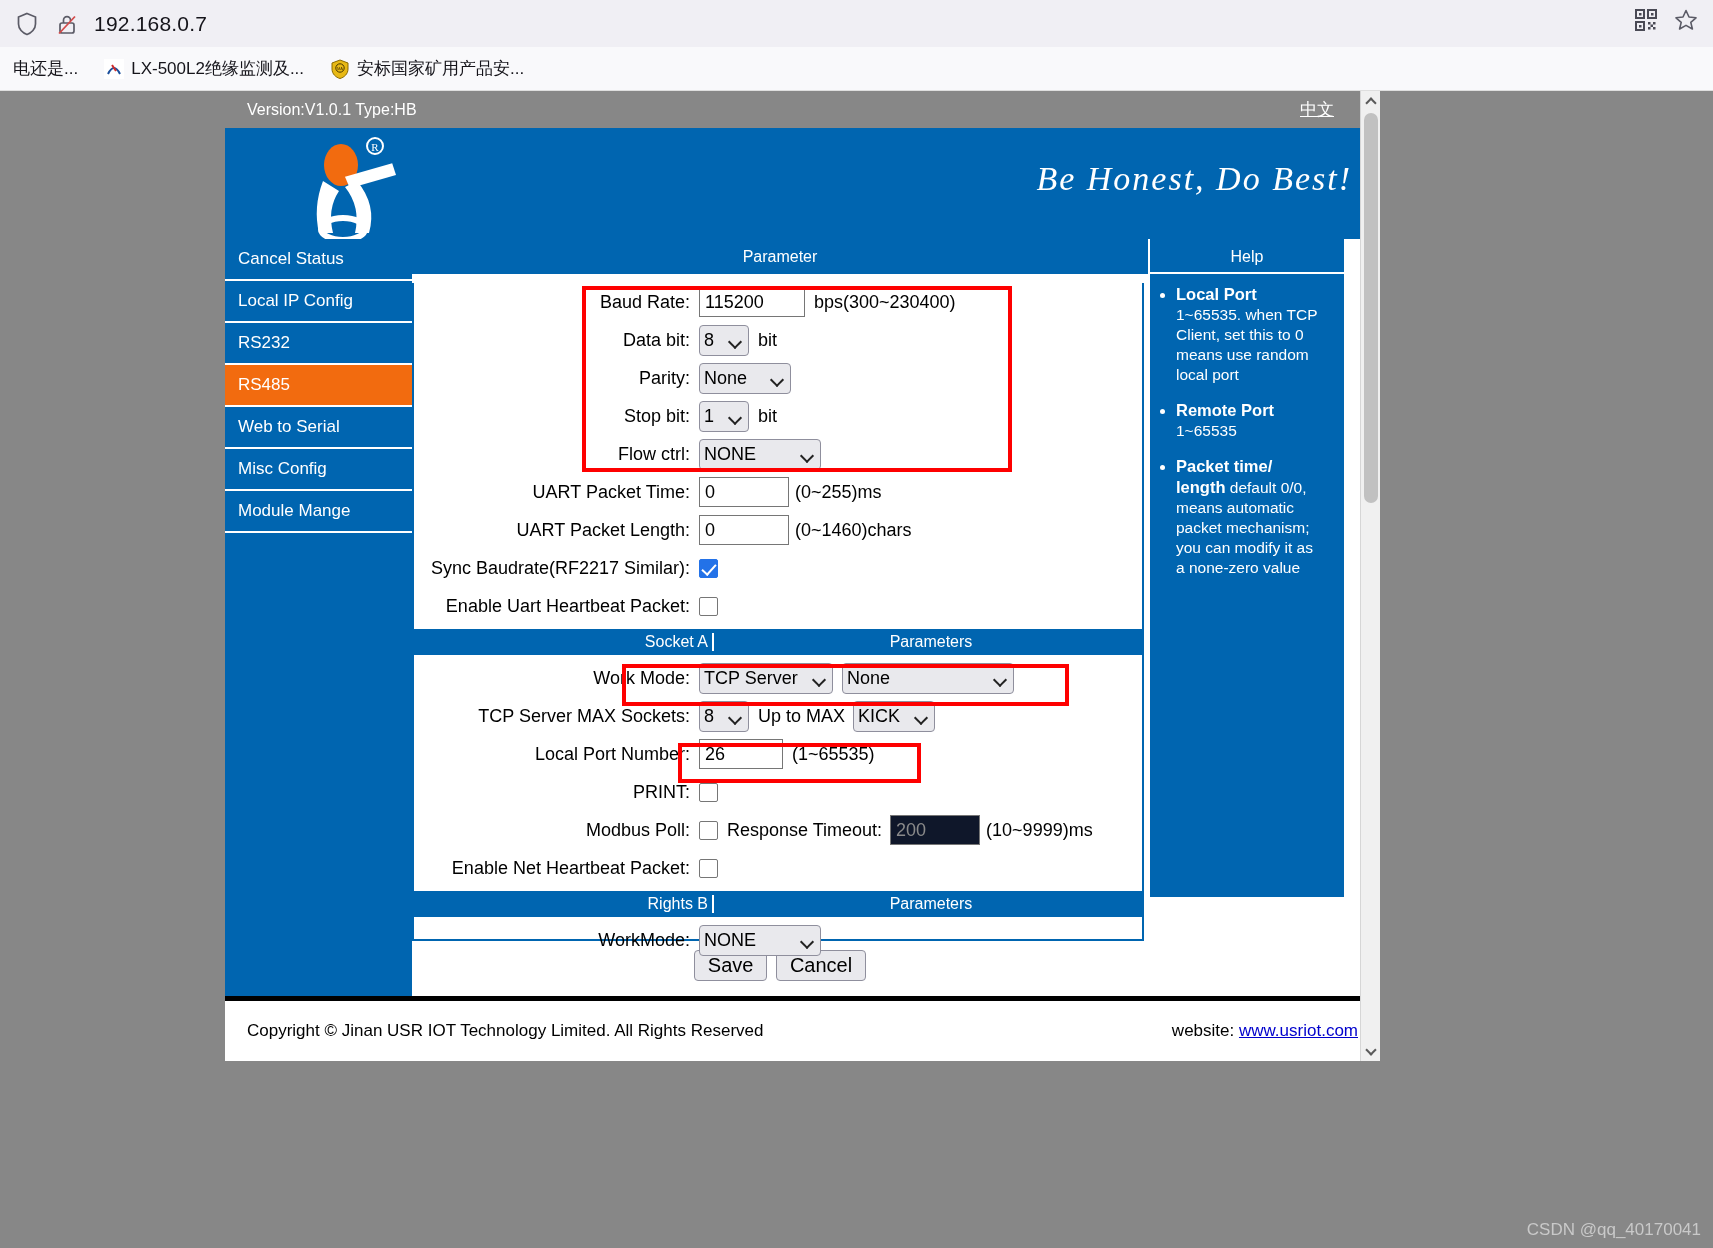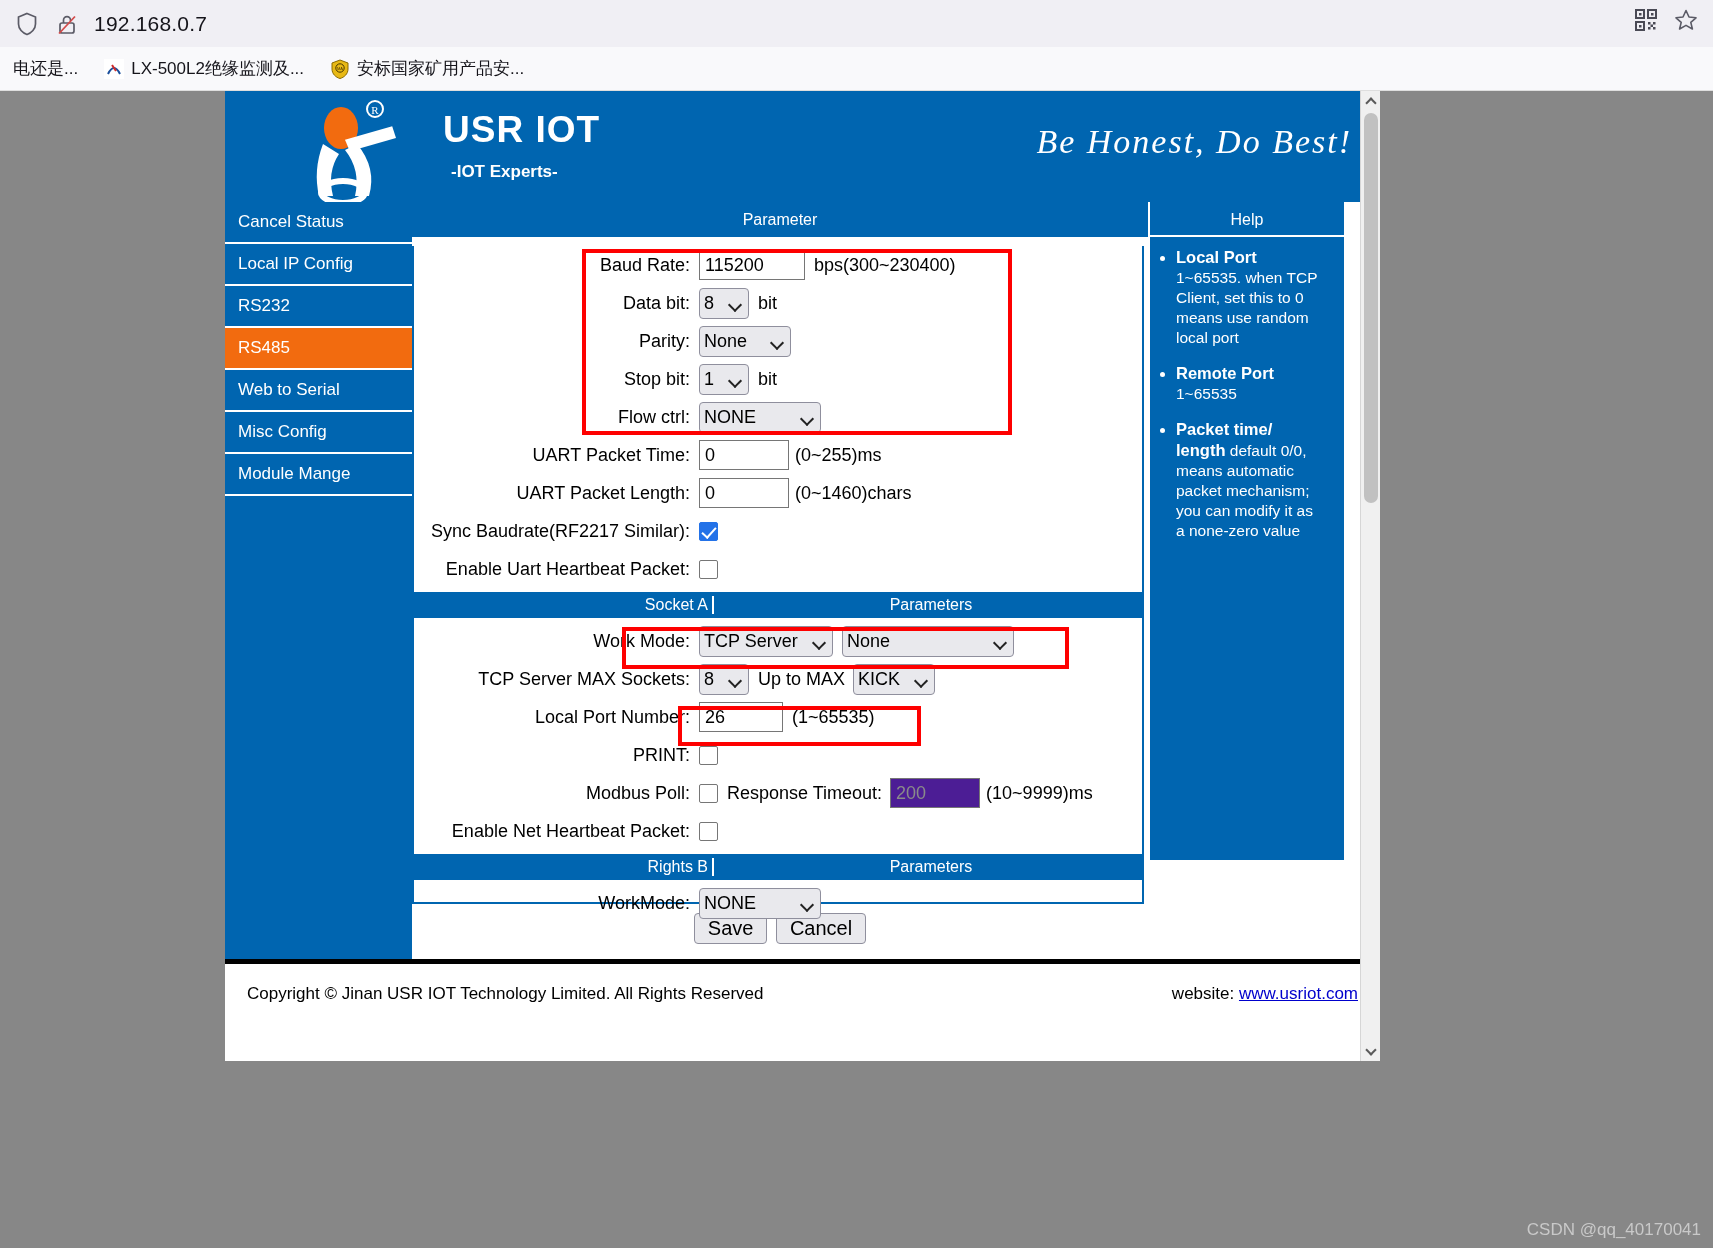--- a/index.html
+++ b/index.html
@@ -75,21 +75,21 @@
   .unit { font-size:18px; color:#000; margin-left:9px; }
   .unit.tight { margin-left:6px; }
 
   input.txt {
     font-family:"Liberation Sans", sans-serif; font-size:18px; height:30px;
     border:1px solid #767676; background:#fff; padding:2px 5px; color:#000;
   }
   input.txt.w110 { width:106px; }
   input.txt.w92 { width:90px; }
   input.txt.w86 { width:84px; }
-  input.txt.disabled { color:#8a8a8a; background:#4c1d95; }
+  input.txt.disabled { color:#8a8a8a; background:#0f172a; }
 
   select.sel {
     font-family:"Liberation Sans", sans-serif; font-size:18px; height:31px;
     background:#e9e9ed; border:1px solid #8f8f9d; border-radius:4px;
     padding:1px 4px; color:#000; -webkit-appearance:none; appearance:none;
   }
   .selwrap { position:relative; display:inline-block; }
   .selwrap::after {
     content:""; position:absolute; right:9px; top:12px; width:8px; height:8px;
     border-left:2px solid #222; border-bottom:2px solid #222;
@@ -220,36 +220,36 @@
       </svg>
     </span>
     <span>安标国家矿用产品安...</span>
   </span>
 </div>
 
 <div class="page-bg">
 
   <div class="site">
 
+    <div class="version-bar">
+      <span>Version:V1.0.1 Type:HB</span>
+      <a class="lang" href="#">中文</a>
+    </div>
 
     <div class="banner">
       <div class="logo-wrap">
         <svg viewBox="0 0 150 110" width="150" height="110">
           <ellipse cx="58" cy="36" rx="17" ry="21" fill="#f26b0f"></ellipse>
           <circle cx="92" cy="17" r="8" fill="none" stroke="#fff" stroke-width="2"></circle>
           <text x="92" y="22" font-size="11" text-anchor="middle" fill="#fff" font-family="Liberation Serif">R</text>
           <path d="M62 46 L110 36 L113 48 L66 58 Z" fill="#fff" transform="rotate(-4 86 47)"></path>
           <path d="M40 52 Q30 78 36 104 L50 104 Q44 80 56 62 Z" fill="#fff"></path>
           <path d="M62 58 Q78 78 72 104 L86 104 Q94 76 74 52 Z" fill="#fff"></path>
           <ellipse cx="60" cy="100" rx="22" ry="11" fill="none" stroke="#fff" stroke-width="6"></ellipse>
         </svg>
-      </div>
-      <div class="brand">
-        <div class="brand-title">USR IOT</div>
-        <div class="brand-sub">-IOT Experts-</div>
       </div>
       <div class="slogan">Be Honest, Do Best!</div>
     </div>
 
     <div class="body-row">
 
       <div class="sidebar">
         <div class="menu-item">Cancel Status</div>
         <div class="menu-item">Local IP Config</div>
         <div class="menu-item">RS232</div>

